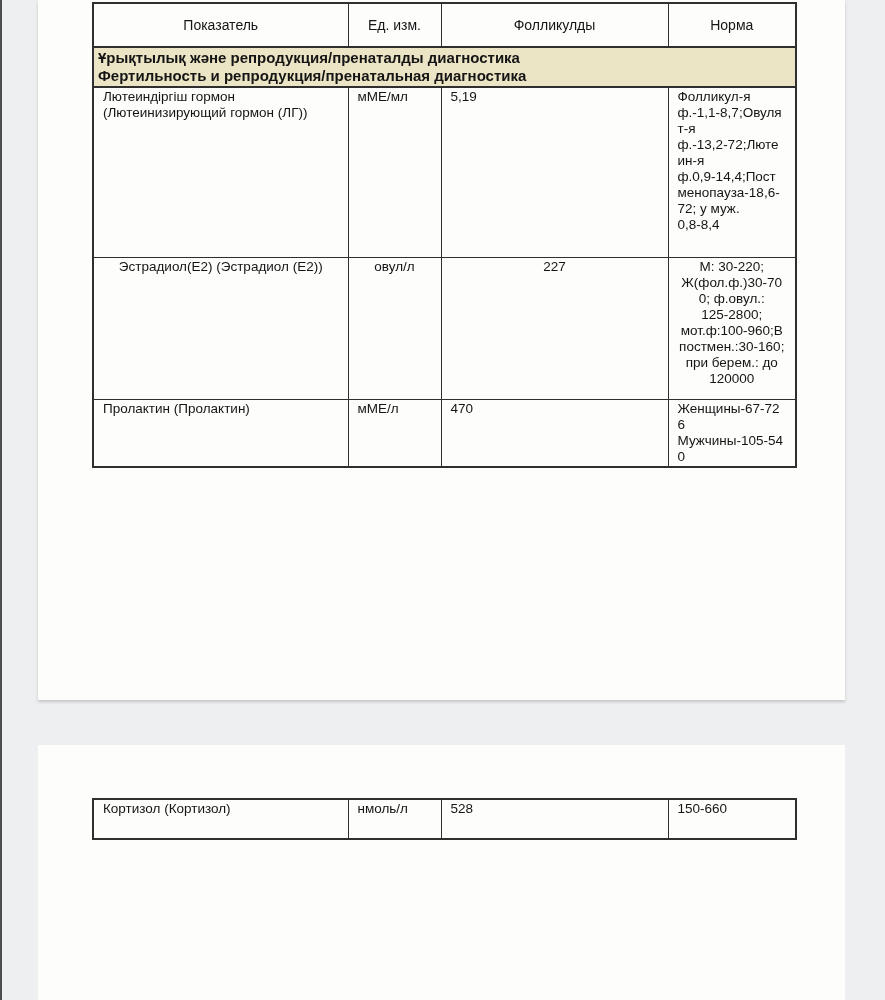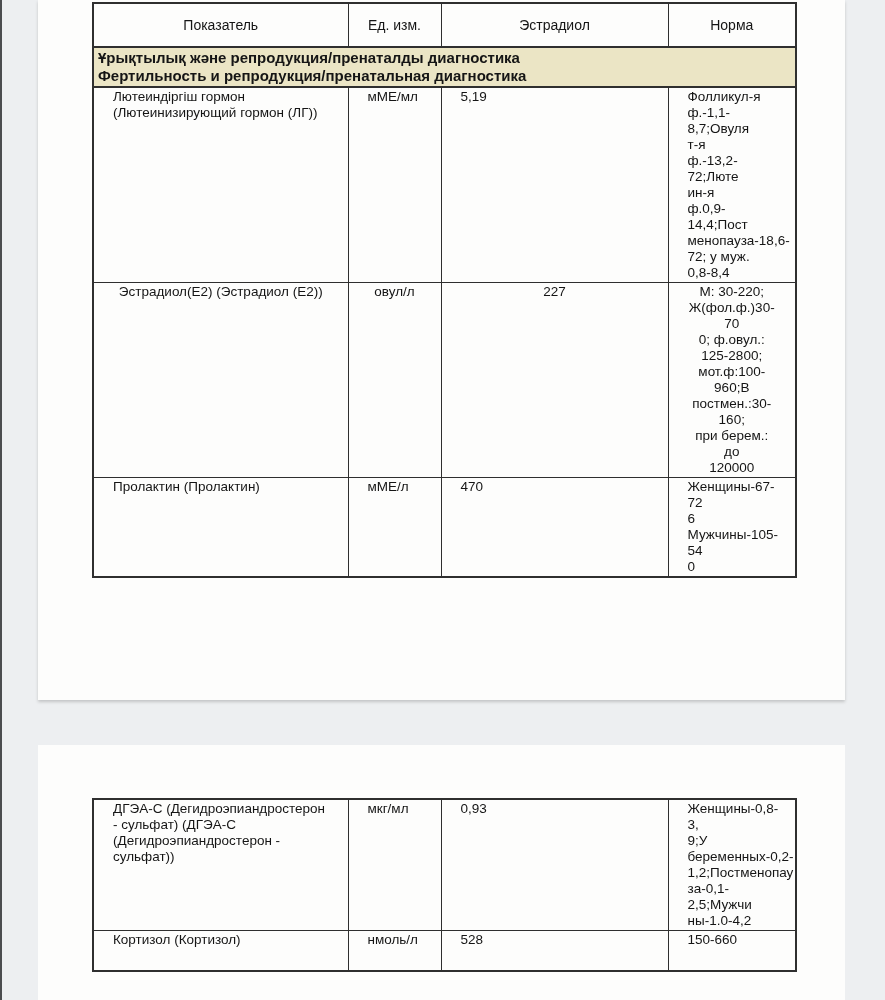--- a/index.html
+++ b/index.html
@@ -32,21 +32,21 @@
     font-size: 13.5px;
     line-height: 16px;
     border: 2px solid var(--border, #2f2f2f);
   }
   .page1 table.lab { margin-top: 2px; }
   .page2 table.lab { margin-top: 53px; }
 
   .lab th, .lab td {
     border: 1px solid var(--border, #2f2f2f);
     vertical-align: top;
-    padding: 1px 19px;
+    padding: 1px 9px;
     overflow: hidden;
   }
   .lab th {
     font-weight: normal;
     font-size: 14px;
     text-align: center;
     vertical-align: middle;
     height: 21px;
     padding: 13px 3px;
   }
@@ -78,21 +78,21 @@
       <colgroup>
         <col style="width:255px">
           <col style="width:93px">
           <col style="width:227px">
           <col style="width:128px">
       </colgroup>
       <thead>
         <tr>
           <th>Показатель</th>
           <th>Ед. изм.</th>
-          <th>Эстрадиол</th>
+          <th>Фолликулды</th>
           <th>Норма</th>
         </tr>
       </thead>
       <tbody>
         <tr class="section">
           <td colspan="4">
             <div>Ұрықтылық және репродукция/пренаталды диагностика</div>
             <div>Фертильность и репродукция/пренатальная диагностика</div>
           </td>
         </tr>
@@ -139,34 +139,20 @@
 
   <div class="page page2">
     <table class="lab">
       <colgroup>
         <col style="width:255px">
           <col style="width:93px">
           <col style="width:227px">
           <col style="width:128px">
       </colgroup>
       <tbody>
-        <tr class="r6">
-          <td class="cell">ДГЭА-С  (Дегидроэпиандростерон
-- сульфат) (ДГЭА-С
-(Дегидроэпиандростерон -
-сульфат))</td>
-          <td class="cell">мкг/мл</td>
-          <td class="cell">0,93</td>
-          <td class="cell">Женщины-0,8-3,
-9;У
-беременных-0,2-
-1,2;Постменопау
-за-0,1-2,5;Мужчи
-ны-1.0-4,2</td>
-        </tr>
         <tr class="r7">
           <td class="cell">Кортизол (Кортизол)</td>
           <td class="cell">нмоль/л</td>
           <td class="cell">528</td>
           <td class="cell">150-660</td>
         </tr>
       </tbody>
     </table>
   </div>
 </div>

